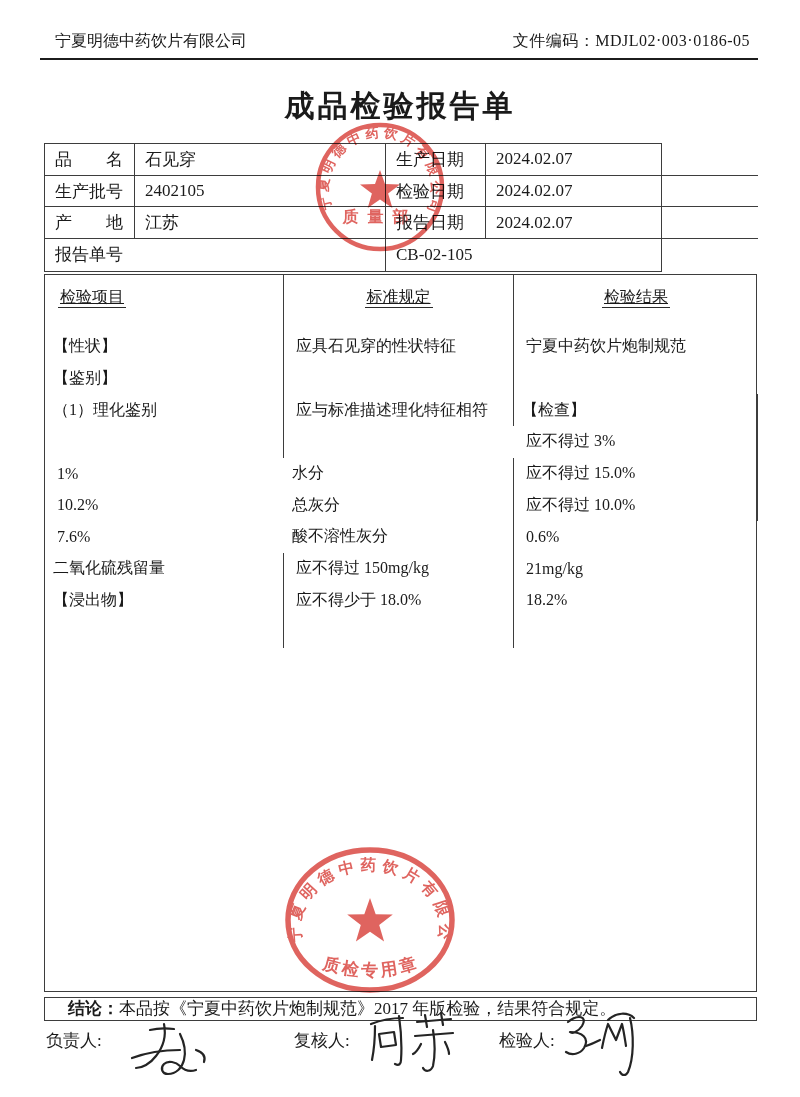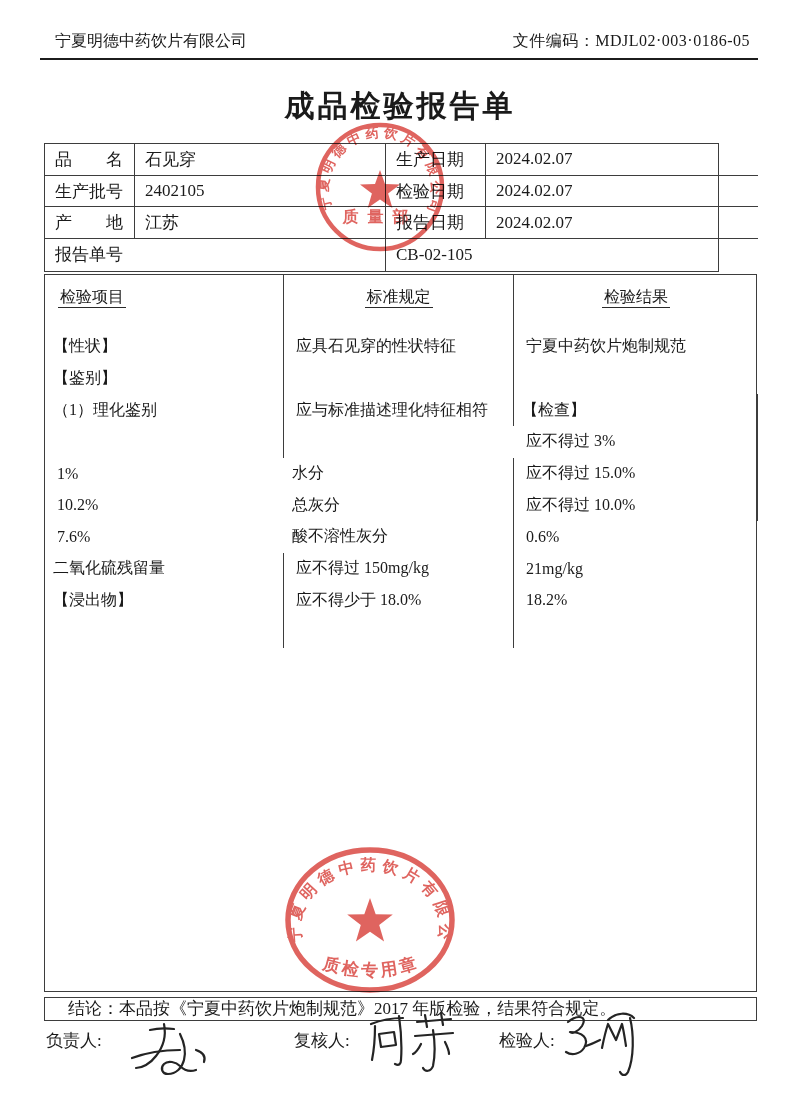--- a/index.html
+++ b/index.html
@@ -18,21 +18,21 @@
   .page-header .company { padding-left:15px; }
   .page-header .doccode { padding-right:8px; letter-spacing:0.5px; }
 
   .report-title {
     position:absolute; left:0; top:86px; width:100%;
     text-align:center; font-size:30px; font-weight:bold; letter-spacing:3px;
   }
 
   
   .info-grid {
-    position:absolute; left:44px; top:143px; width:675px;
+    position:absolute; left:44px; top:143px; width:618px;
     display:grid; grid-template-columns:90px 251px 100px 272px;
     grid-auto-rows:31.7px;
     border:1px solid #3d3d3d; font-size:17px;
   }
   .info-grid > div {
     border-right:1px solid #3d3d3d; border-bottom:1px solid #3d3d3d;
     padding-left:10px; display:flex; align-items:center; white-space:nowrap;
   }
   .info-grid > div.lastcol { border-right:none; }
   .info-grid > div.lastrow { border-bottom:none; }
@@ -43,32 +43,32 @@
   .insp-grid {
     position:absolute; left:44px; top:274px; width:713px; height:718px;
     display:grid; grid-template-columns:239px 230px 244px;
     grid-template-rows:56px repeat(10,31.7px) 1fr;
     border:1px solid #3d3d3d; font-size:16px;
   }
   .insp-grid > div { border-right:1px solid #3d3d3d; }
   .insp-grid > div.c3 { border-right:none; }
   .insp-grid .hdr { padding-top:12px; text-align:center; }
   .insp-grid .hdr.c1 { text-align:left; padding-left:13px; }
-  .insp-grid .hdr span { border-bottom:1px solid #2a2a2a; padding:0 2px 2px 2px; }
+  .insp-grid .hdr span { border-bottom:1px solid #2a2a2a; padding:0 2px 2px 2px;text-decoration:underline; }
   .insp-grid .cell { display:flex; align-items:center; white-space:nowrap; }
   .insp-grid .cell.c1 { padding-left:8px; }
   .insp-grid .cell.c2, .insp-grid .cell.c3 { padding-left:12px; }
 
   
   .conclusion {
     position:absolute; left:44px; top:997px; width:713px; height:24px;
     border:1px solid #3d3d3d; font-size:17px; line-height:21px;
     padding-left:23px; white-space:nowrap;
   }
-  .conclusion .lbl { font-weight:normal;text-align:center; }
+  .conclusion .lbl { font-weight:bold;text-align:center; }
 
   
   .sig-label { position:absolute; font-size:17px; white-space:nowrap; }
   .sig-svg { position:absolute; }
   .sig-svg path { fill:none; stroke:#242424; stroke-width:2.2; stroke-linecap:round; stroke-linejoin:round; }
 
   
   .stamp { position:absolute; color:#d8423c; opacity:0.82; mix-blend-mode:multiply; }
   .stamp text { fill:currentColor; font-family:"Liberation Serif","DejaVu Serif",serif; font-weight:bold; }
 </style>

